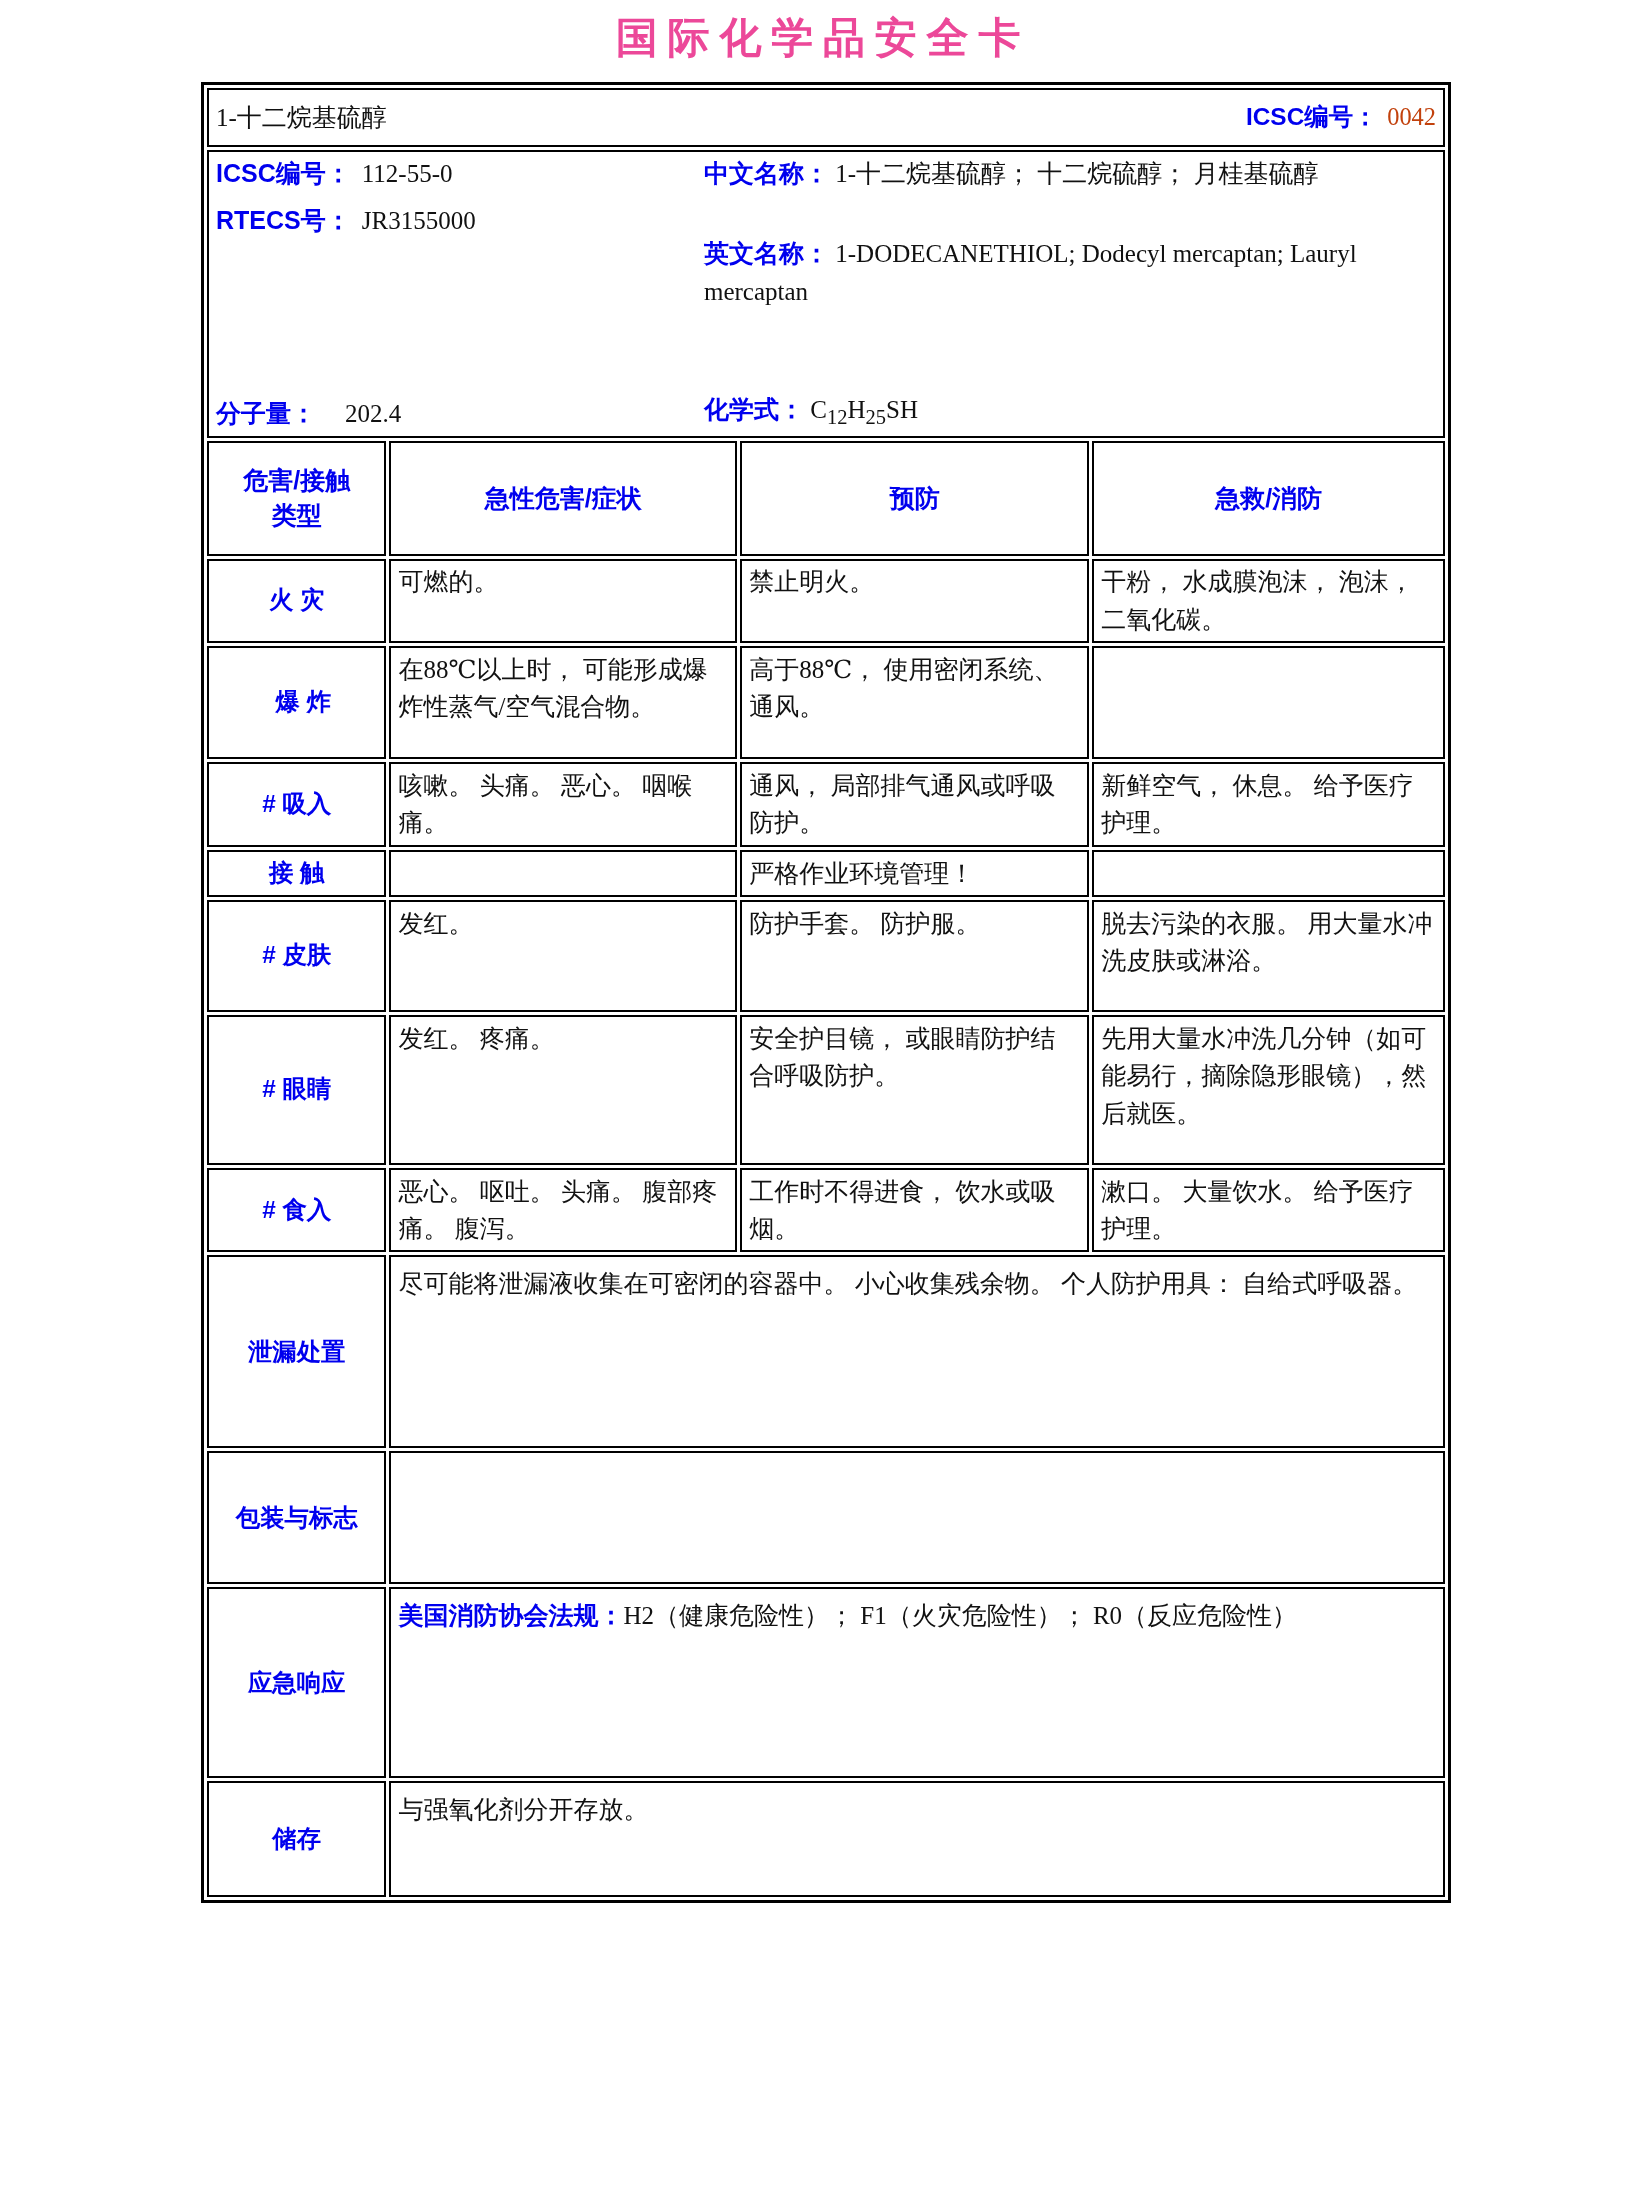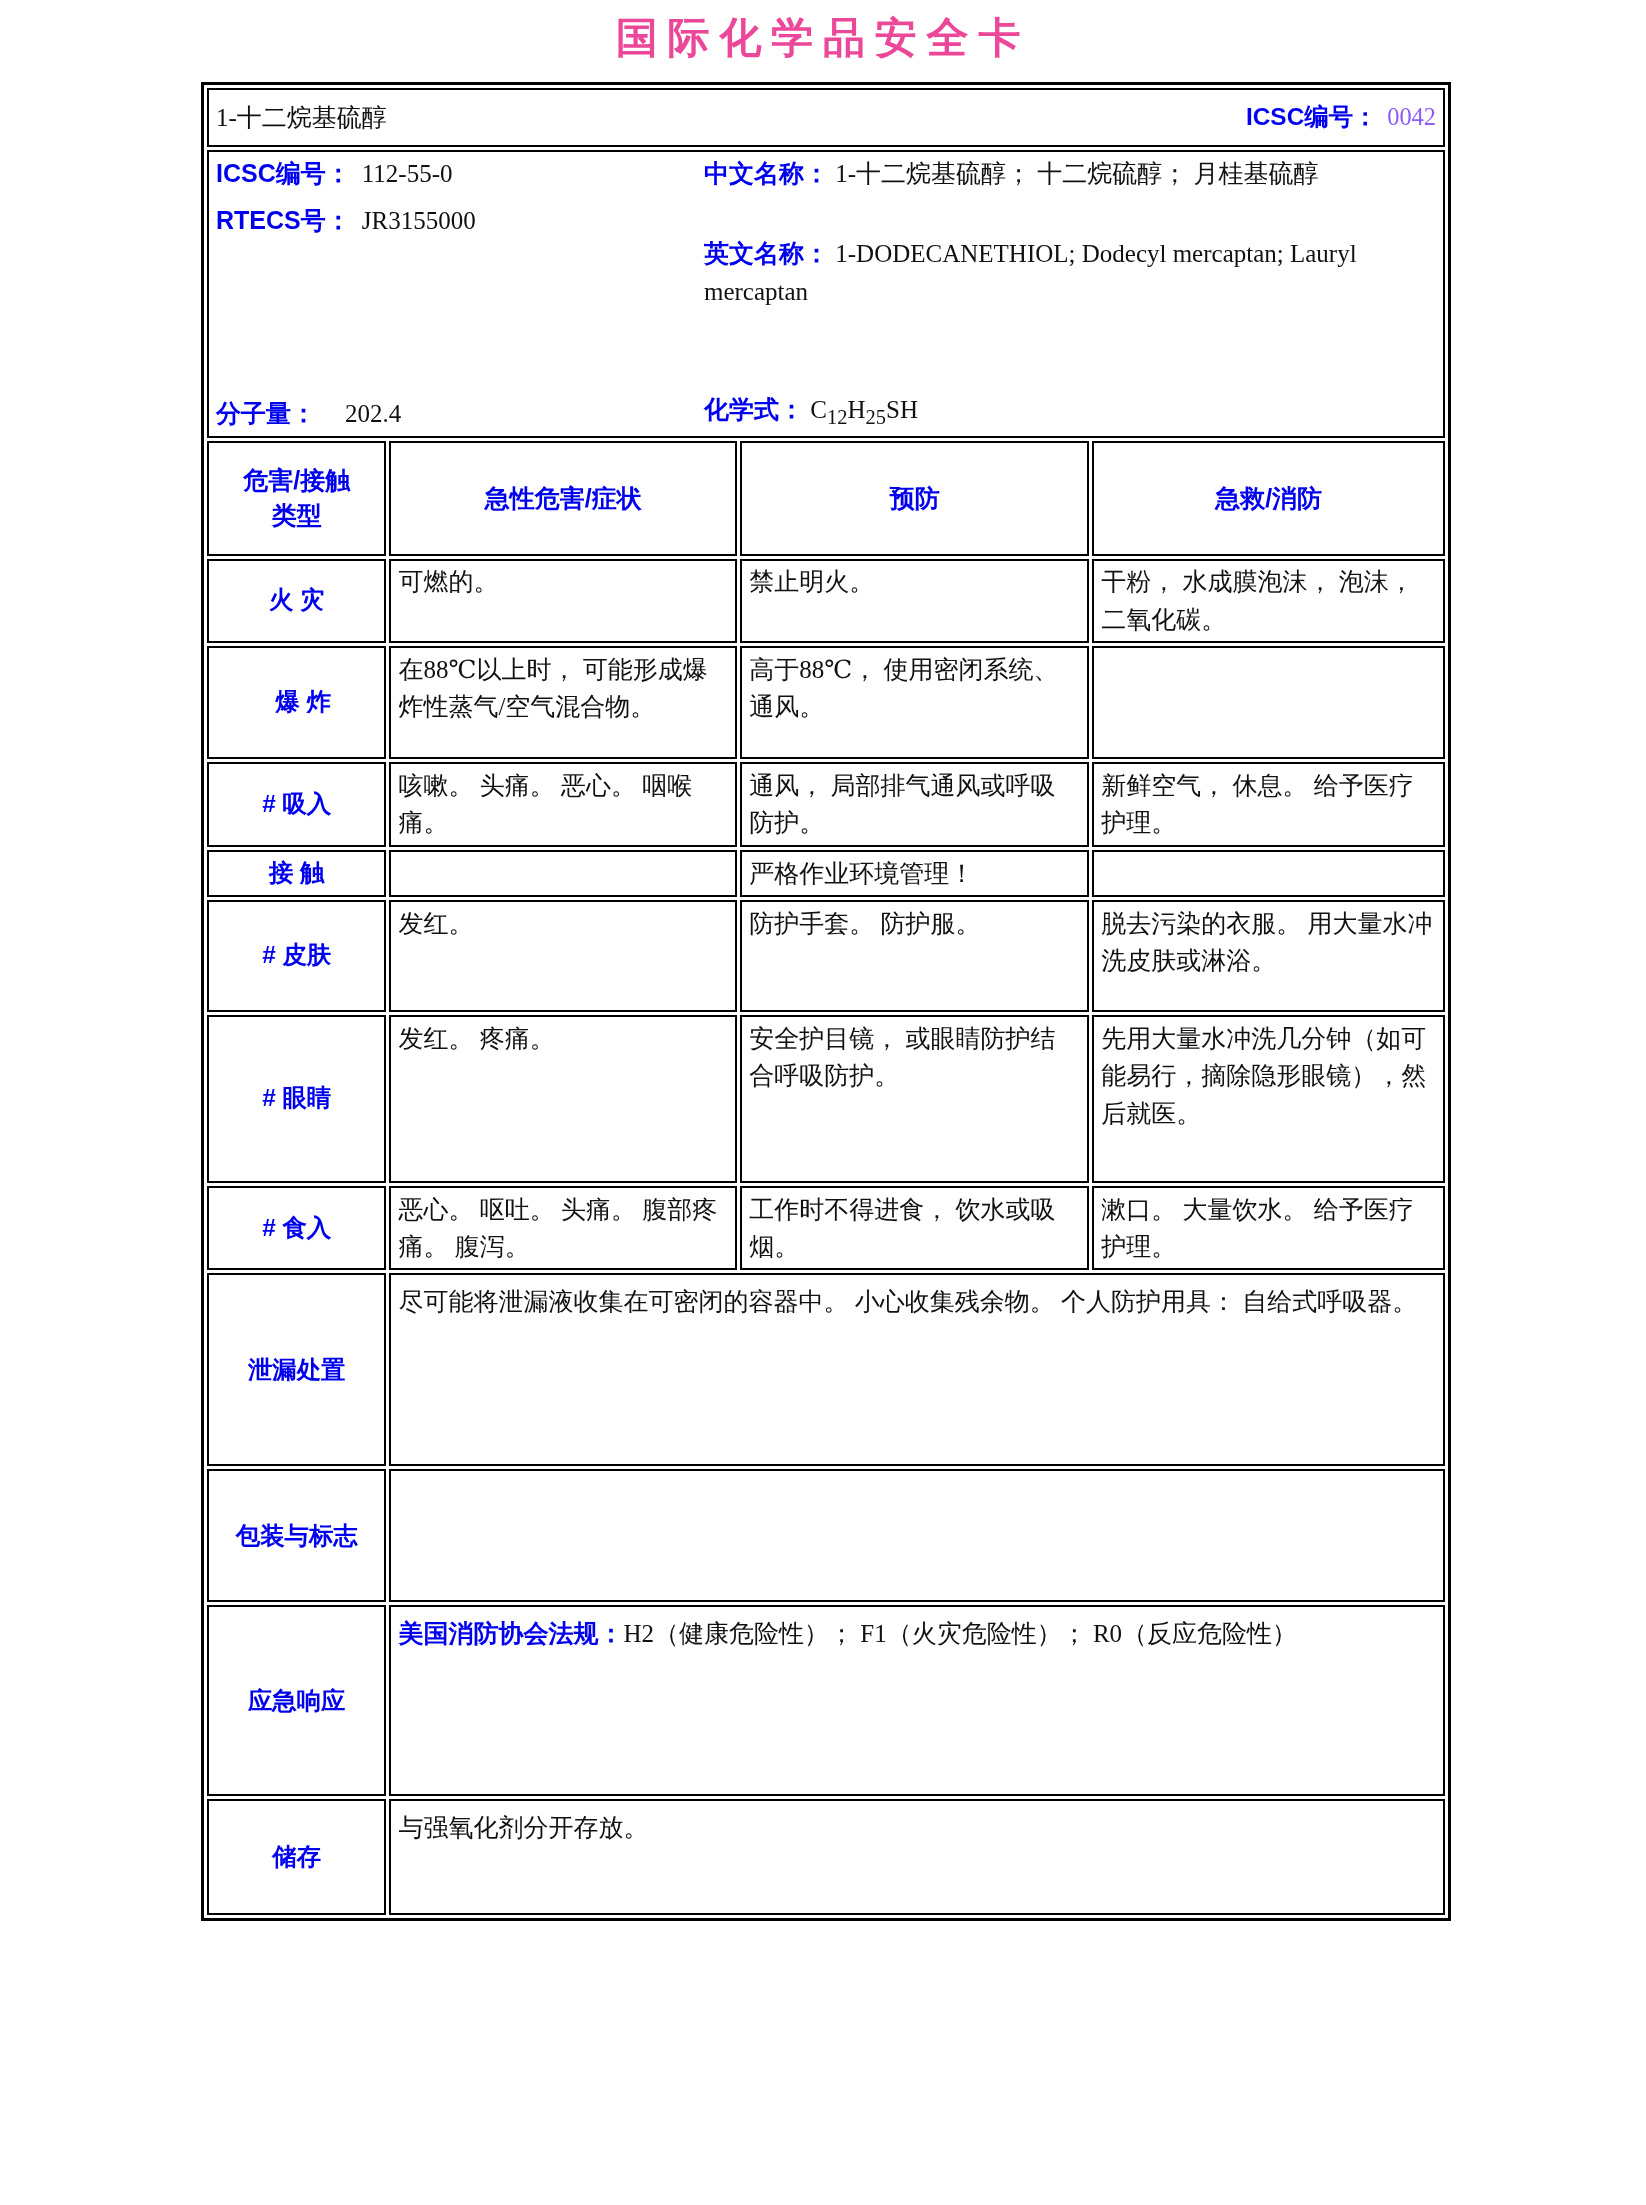--- a/index.html
+++ b/index.html
@@ -36,21 +36,21 @@
     font-family:"Liberation Sans","DejaVu Sans",sans-serif;
     font-size:25px;line-height:1.4;
   }
   .blue-label{
     color:#0000ee;font-weight:bold;
     font-family:"Liberation Sans","DejaVu Sans",sans-serif;
   }
   .top-name-row{display:flex;justify-content:space-between;align-items:center;height:100%;}
   .top-name-row .chem-name{font-size:25px;}
   .top-name-row .icsc{font-size:24.4px;}
-  .top-name-row .icsc .icsc-num{margin-left:9.8px;color:#8b5cf6;font-family:"Liberation Serif","DejaVu Serif",serif;font-weight:normal;}
+  .top-name-row .icsc .icsc-num{margin-left:9.8px;color:#c2410c;font-family:"Liberation Serif","DejaVu Serif",serif;font-weight:normal;}
   .info-flex{display:flex;height:278px;}
   .info-left{width:488px;flex:0 0 488px;display:flex;flex-direction:column;}
   .info-right{flex:1;display:flex;flex-direction:column;}
   .info-line{margin-bottom:9.8px;}
   .info-value{margin-left:11px;text-align:center;}
   .mw-line{margin-top:auto;}
   .mw-line .info-value{margin-left:29px;}
   .en-name-block{margin-top:43px;}
   .formula-line{margin-top:auto;}
   sub{font-size:0.82em;}
@@ -154,21 +154,21 @@
     </tr>
 
     <tr>
       <td class="label-cell" style="height:112px;"># 皮肤</td>
       <td>发红。</td>
       <td>防护手套。 防护服。</td>
       <td>脱去污染的衣服。 用大量水冲洗皮肤或淋浴。</td>
     </tr>
 
     <tr>
-      <td class="label-cell" style="height:168px;"># 眼睛</td>
+      <td class="label-cell" style="height:150px;"># 眼睛</td>
       <td>发红。 疼痛。</td>
       <td>安全护目镜， 或眼睛防护结合呼吸防护。</td>
       <td>先用大量水冲洗几分钟（如可能易行，摘除隐形眼镜），然后就医。</td>
     </tr>
 
     <tr>
       <td class="label-cell" style="height:75px;"># 食入</td>
       <td>恶心。 呕吐。 头痛。 腹部疼痛。 腹泻。</td>
       <td>工作时不得进食， 饮水或吸烟。</td>
       <td>漱口。 大量饮水。 给予医疗护理。</td>

